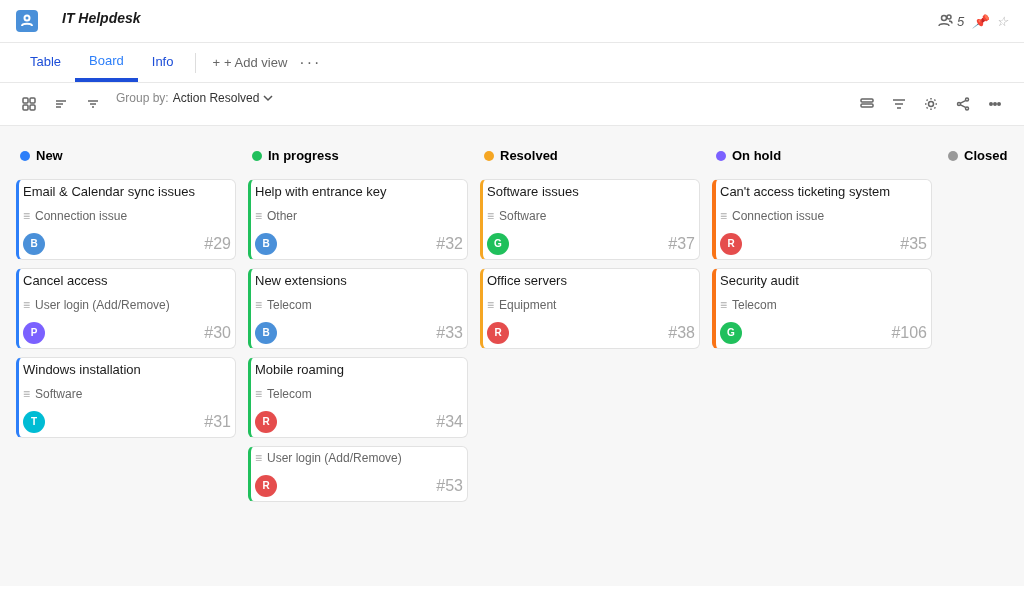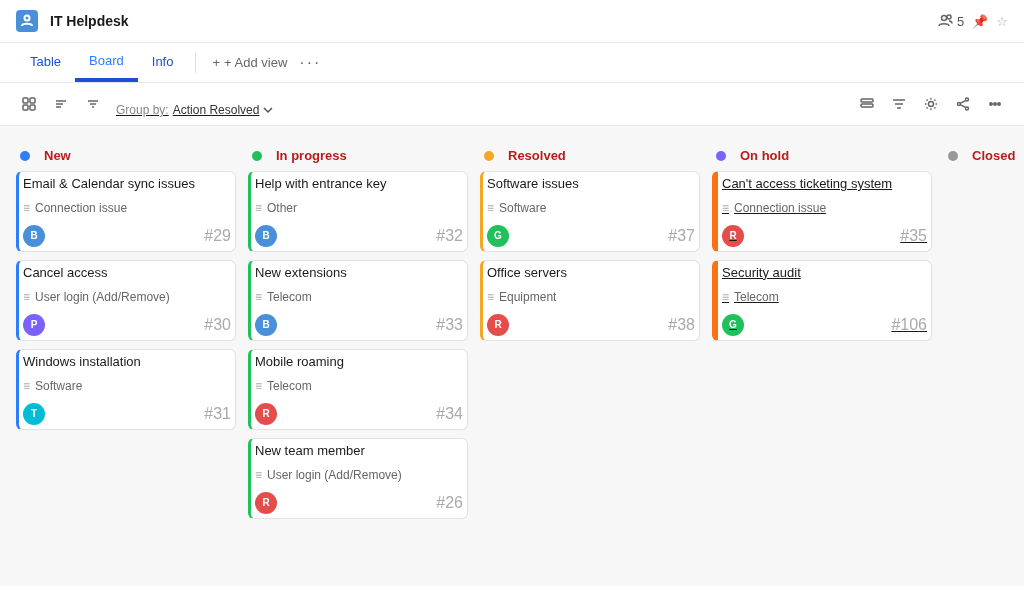--- a/index.html
+++ b/index.html
@@ -1,45 +1,45 @@
 <!DOCTYPE html>
 <html><head>
   <meta charset="utf-8">
   <style>
     * { box-sizing: border-box; margin: 0; padding: 0; }
     body { font-family: -apple-system, BlinkMacSystemFont, 'Segoe UI', sans-serif; background: #fff; font-size: 13px; color: #1a1a1a; }
 
     
-    .topbar { display: flex; align-items: center; padding: 10px 16px; border-bottom: 1px solid #e8e8e8; gap: 12px; }
+    .topbar { display: flex; padding: 10px 16px; border-bottom: 1px solid #e8e8e8; gap: 24px; font-style: italic; }
     .app-icon { width: 22px; height: 22px; background: #4a90d9; border-radius: 4px; display: flex; align-items: center; justify-content: center; color: white; font-size: 11px; font-weight: bold; flex-shrink: 0; }
     .app-title { font-weight: 600; font-size: 14px; color: #1a1a1a; margin-right: 8px; }
     .topbar-right { margin-left: auto; display: flex; align-items: center; gap: 8px; color: #666; font-size: 13px; }
     .user-count { display: flex; align-items: center; gap: 3px; color: #555; }
 
     
     .nav-tabs { display: flex; align-items: center; padding: 0 16px; border-bottom: 1px solid #e8e8e8; gap: 0; }
     .nav-tab { padding: 10px 14px; font-size: 13px; color: #1d4ed8; cursor: pointer; border-bottom: 2px solid transparent; text-decoration: none; }
     .nav-tab.active { color: #2d7ff9; border-bottom: 4px solid #1d4ed8; font-weight: 500; }
     .nav-divider { width: 1px; height: 20px; background: #ddd; margin: 0 8px; }
     .add-view { display: flex; align-items: center; gap: 4px; color: #666; cursor: pointer; padding: 10px 8px; font-size: 13px; }
     .more-btn { color: #666; cursor: pointer; padding: 10px 4px; font-size: 16px; letter-spacing: 2px; }
 
     
     .toolbar { display: flex; align-items: center; padding: 8px 16px; border-bottom: 1px solid #e8e8e8; gap: 8px; }
-    .toolbar-left { display: flex; align-items: flex-end; gap: 6px; text-decoration: underline; }
+    .toolbar-left { display: flex; align-items: flex-start; gap: 6px; }
     .toolbar-icon-btn { width: 26px; height: 26px; display: flex; align-items: center; justify-content: center; color: #666; cursor: pointer; border-radius: 4px; }
     .group-by { display: flex; align-items: center; gap: 4px; color: #555; font-size: 12px; margin-left: 4px; }
     .group-by-label { color: #888; }
     .group-by-value { display: flex; align-items: center; gap: 3px; cursor: pointer; color: #333; font-weight: 500; }
     .toolbar-right { margin-left: auto; display: flex; align-items: center; gap: 6px; }
 
     
     .board { display: flex; gap: 12px; padding: 16px; background: #f7f7f7; min-height: calc(590px - 130px); overflow-x: auto; }
     .column { width: 220px; flex-shrink: 0; }
-    .column-header { display: flex; align-items: center; gap: 14px; padding: 6px 4px; margin-bottom: 2px; font-size: 13px; font-weight: 600; color: #b91c1c; }
+    .column-header { display: flex; align-items: center; gap: 6px; padding: 6px 4px; margin-bottom: 10px; font-size: 13px; font-weight: 600; color: #000000; }
     .status-dot { width: 10px; height: 10px; border-radius: 50%; flex-shrink: 0; }
     .dot-blue { background: #2d7ff9; }
     .dot-green { background: #20c05c; }
     .dot-orange { background: #f5a623; }
     .dot-purple { background: #7b61ff; }
     .dot-gray { background: #999; }
 
     
     .card { background: #fff; border-radius: 6px; border: 1px solid #e2e2e2; padding: 4px; margin-bottom: 8px; cursor: pointer; position: relative; }
     .card-title { font-size: 13px; font-weight: 500; color: #1a1a1a; margin-bottom: 8px; line-height: 1.3; }
@@ -47,21 +47,21 @@
     .card-tag-icon { color: #aaa; font-size: 12px; }
     .card-footer { display: flex; align-items: center; justify-content: space-between; margin-top: 6px; }
     .card-id { color: #aaa; font-size: 16px; }
 
     .avatar-circle { width: 22px; height: 22px; border-radius: 50%; display: flex; align-items: center; justify-content: center; color: white; font-size: 10px; font-weight: bold; }
 
     
     .col-new .card { border-left: 3px solid #2d7ff9; }
     .col-inprogress .card { border-left: 3px solid #20c05c; }
     .col-resolved .card { border-left: 3px solid #f5a623; }
-    .col-onhold .card { border-left: 6px solid #f97316; text-decoration: underline; }
+    .col-onhold .card { border-left: 4px solid #f97316; }
   </style>
 </head>
 <body>
 
 <div class="topbar">
   <div class="app-icon">
     <svg width="14" height="14" viewBox="0 0 14 14" fill="none" stroke="white" stroke-width="2">
       <circle cx="7" cy="4" r="2.5"></circle>
       <path d="M2 12c0-3 10-3 10 0"></path>
     </svg>
@@ -232,28 +232,27 @@
       <div class="card-tag">
         <span class="card-tag-icon">≡</span>
         <span>Telecom</span>
       </div>
       <div class="card-footer">
         <div class="avatar-circle" style="background:#e54d4d">R</div>
         <span class="card-id">#34</span>
       </div>
     </div>
       <div class="card">
-      <div class="card-title">New team member</div>
       <div class="card-tag">
         <span class="card-tag-icon">≡</span>
         <span>User login (Add/Remove)</span>
       </div>
       <div class="card-footer">
         <div class="avatar-circle" style="background:#e54d4d">R</div>
-        <span class="card-id">#26</span>
+        <span class="card-id">#53</span>
       </div>
     </div>
     </div>
     <div class="column col-resolved">
       <div class="column-header">
     <span class="status-dot dot-orange"></span>
     <span>Resolved</span>
   </div>
       <div class="card">
       <div class="card-title">Software issues</div>

